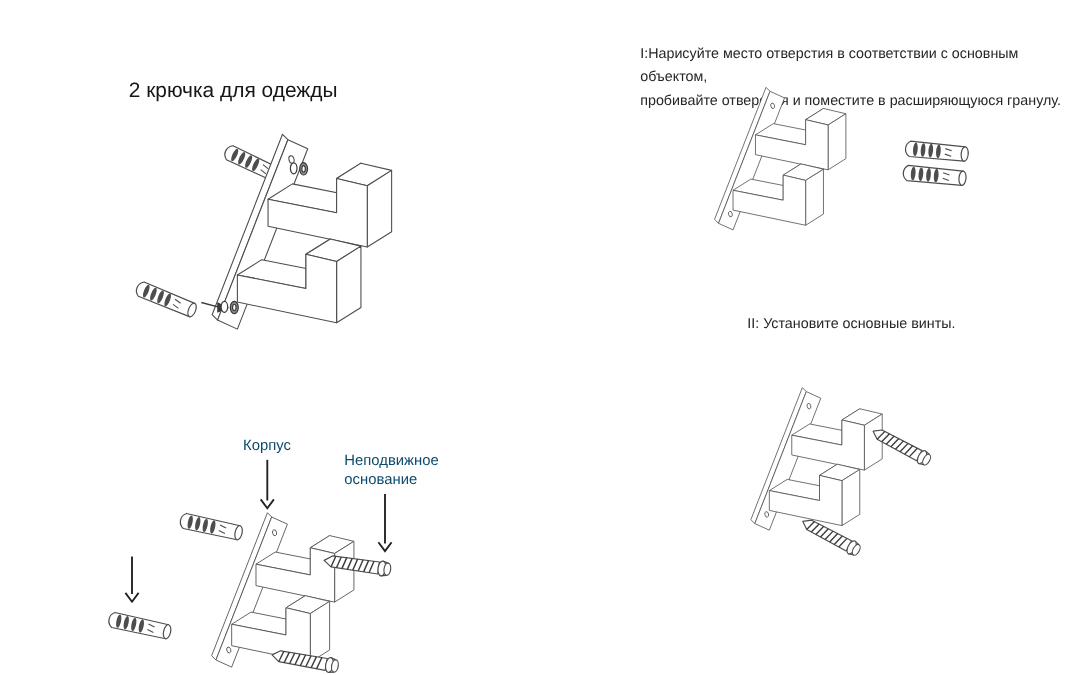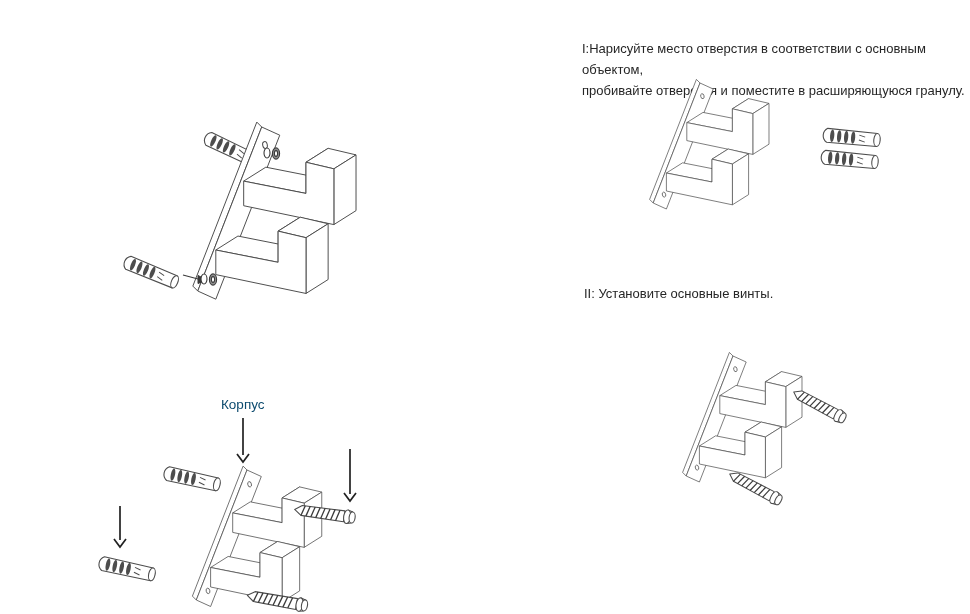--- a/index.html
+++ b/index.html
@@ -23,21 +23,21 @@
   }
 
   .diagram { position:absolute; }
   .dg-a { left:115px; top:95px;  width:280px; height:230px; }
   .dg-b { left:40px;  top:392px; width:380px; height:222px; }
   .dg-c { left:622px; top:78px;  width:300px; height:195px; }
   .dg-d { left:650px; top:340px; width:280px; height:210px; }
 
   .step-text { position:absolute; font-size:13px; line-height:21px; color:var(--text,#262626); }
   .step1 { left:582px; top:38px; width:400px; }
-  .step2 { left:584px; top:283px; width:380px; }
+  .step2 { left:584px; top:283px; width:380px;text-align:center; }
 
   .part-label { position:absolute; font-size:13.5px; line-height:17px; color:#0c4a6e; }
   .lbl-korpus    { left:221px; top:396px; }
   .lbl-osnovanie { left:313px; top:410px; width:105px; }
   .lbl-granula   { left:47px;  top:468px; width:132px; }
 
   svg { display:block; overflow:visible; }
 </style>
 </head>
 <body>
@@ -92,20 +92,21 @@
 
       <g id="fastener" stroke="#3a3a3a" stroke-width="1.1">
         <ellipse cx="3" cy="8" rx="3" ry="5" fill="#fff"></ellipse>
         <ellipse cx="12" cy="8.5" rx="3.6" ry="5.6" fill="#8f8f8f"></ellipse>
         <ellipse cx="12" cy="8.5" rx="1.6" ry="2.9" fill="#fff"></ellipse>
       </g>
     </defs>
   </svg>
 
 
+  <h2 class="subtitle">2 крючка для одежды</h2>
 
   <div class="diagram dg-a">
     <svg class="lineart" width="280" height="230" viewBox="0 0 280 230">
       <use href="#dowel" transform="translate(94,34) rotate(25)"></use>
       <use href="#assembly" transform="translate(68,32) scale(0.82)"></use>
       <use href="#fastener" transform="translate(149,50)"></use>
       <use href="#dowel" transform="translate(13,158) rotate(22)"></use>
       <g stroke="#3a3a3a" fill="#3a3a3a">
         <line x1="68" y1="180" x2="83" y2="184" stroke-width="1.2"></line>
         <polygon points="83,180.5 92,185 83,188.5"></polygon>
@@ -130,20 +131,21 @@
       </g>
       <use href="#dowel" transform="translate(126,72) rotate(12)"></use>
       <use href="#dowel" transform="translate(61,162) rotate(12)"></use>
       <use href="#assembly" transform="translate(144.6,78) scale(0.65)"></use>
       <use href="#screw" transform="translate(256,108) rotate(8)"></use>
       <use href="#screw" transform="translate(209,194) rotate(10)"></use>
     </svg>
   </div>
 
   <div class="part-label lbl-korpus">Корпус</div>
+  <div class="part-label lbl-osnovanie">Неподвижное основание</div>
 
   <div class="step-text step1">
     <div>I:Нарисуйте место отверстия в соответствии с основным объектом,</div>
     <div>пробивайте отверстия и поместите в расширяющуюся гранулу.</div>
   </div>
 
   <div class="diagram dg-c">
     <svg class="lineart" width="300" height="195" viewBox="0 0 300 195">
       <use href="#assembly" transform="translate(20.4,5) scale(0.6)"></use>
       <use href="#dowel" transform="translate(202,48) rotate(5)"></use>

